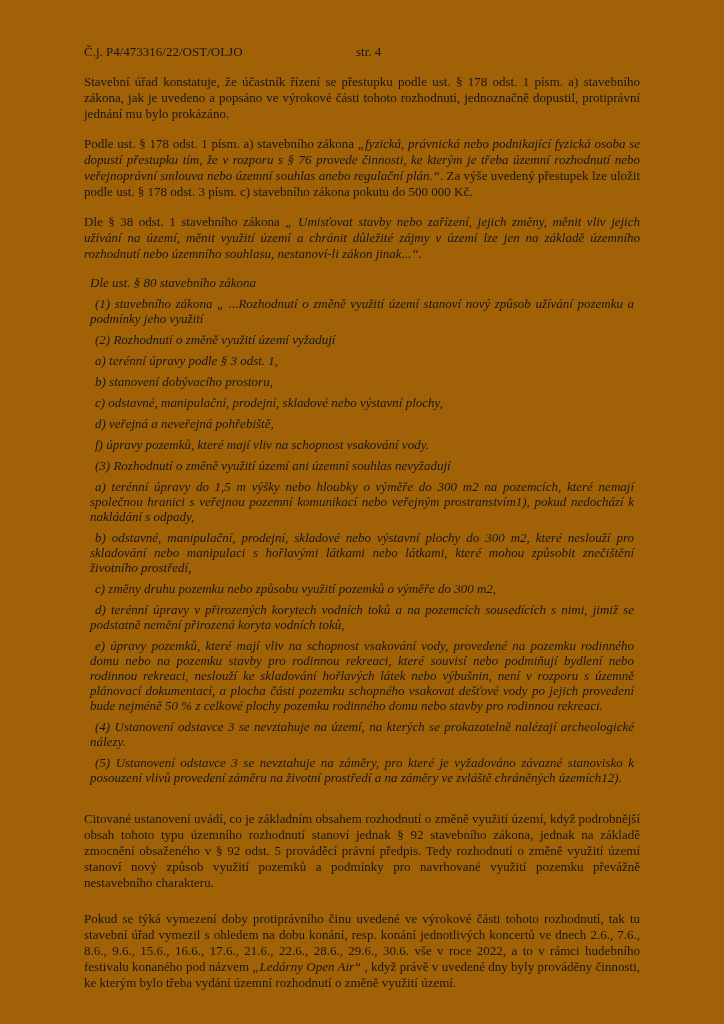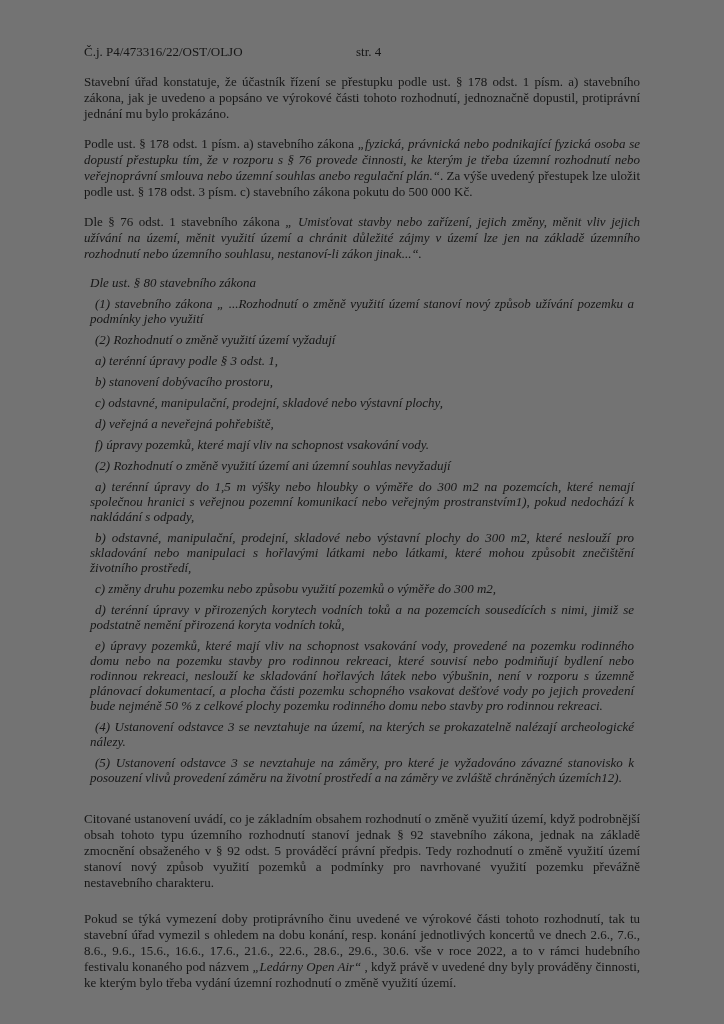--- a/index.html
+++ b/index.html
@@ -5,21 +5,21 @@
   html, body {
     margin: 0;
     padding: 0;
     background: #ffffff;
   }
   .page {
     position: relative;
     width: 724px;
     height: 1024px;
     box-sizing: border-box;
-    background: #737373;
+    background: #a16207;
     padding: 44px 84px 0 84px;
     font-family: "Liberation Serif", "DejaVu Serif", serif;
     color: #161616;
     overflow: hidden;
   }
   .doc-header {
     position: relative;
     font-size: 13px;
     line-height: 16px;
     height: 16px;
@@ -57,32 +57,32 @@
 
   <div class="doc-header">
     <span class="case-no">Č.j. P4/473316/22/OST/OLJO</span>
     <span class="page-no">str. 4</span>
   </div>
 
   <p class="para first">Stavební úřad konstatuje, že účastník řízení se přestupku podle ust. § 178 odst. 1 písm. a) stavebního zákona, jak je uvedeno a popsáno ve výrokové části tohoto rozhodnutí, jednoznačně dopustil, protiprávní jednání mu bylo prokázáno.</p>
 
   <p class="para"><span>Podle ust. § 178 odst. 1 písm. a) stavebního zákona </span><em>„fyzická, právnická nebo podnikající fyzická osoba se dopustí přestupku tím, že v rozporu s § 76 provede činnosti, ke kterým je třeba územní rozhodnutí nebo veřejnoprávní smlouva nebo územní souhlas anebo regulační plán.“</em><span>. Za výše uvedený přestupek lze uložit podle ust. § 178 odst. 3 písm. c) stavebního zákona pokutu do 500 000 Kč.</span></p>
 
-  <p class="para"><span>Dle § 76 odst. 1 stavebního zákona </span><em>„ Umisťovat stavby nebo zařízení, jejich změny, měnit vliv jejich užívání na území, měnit využití území a chránit důležité zájmy v území lze jen na základě územního rozhodnutí nebo územního souhlasu, nestanoví-li zákon jinak...“.</em></p>
+  <p class="para"><span>Dle § 38 odst. 1 stavebního zákona </span><em>„ Umisťovat stavby nebo zařízení, jejich změny, měnit vliv jejich užívání na území, měnit využití území a chránit důležité zájmy v území lze jen na základě územního rozhodnutí nebo územního souhlasu, nestanoví-li zákon jinak...“.</em></p>
 
   <div class="quote80">
     <p class="qline qhead">Dle ust. § 80  stavebního zákona</p>
     <p class="qline">(1) stavebního zákona „ ...Rozhodnutí o změně využití území stanoví nový způsob užívání pozemku a podmínky jeho využití</p>
     <p class="qline">(2) Rozhodnutí o změně využití území vyžadují</p>
     <p class="qline">a) terénní úpravy podle § 3 odst. 1,</p>
     <p class="qline">b) stanovení dobývacího prostoru,</p>
     <p class="qline">c) odstavné, manipulační, prodejní, skladové nebo výstavní plochy,</p>
     <p class="qline">d) veřejná a neveřejná pohřebiště,</p>
     <p class="qline">f) úpravy pozemků, které mají vliv na schopnost vsakování vody.</p>
-    <p class="qline">(2) Rozhodnutí o změně využití území ani územní souhlas nevyžadují</p>
+    <p class="qline">(3) Rozhodnutí o změně využití území ani územní souhlas nevyžadují</p>
     <p class="qline">a) terénní úpravy do 1,5 m výšky nebo hloubky o výměře do 300 m2 na pozemcích, které nemají společnou hranici s veřejnou pozemní komunikací nebo veřejným prostranstvím1), pokud nedochází k nakládání s odpady,</p>
     <p class="qline">b) odstavné, manipulační, prodejní, skladové nebo výstavní plochy do 300 m2, které neslouží pro skladování nebo manipulaci s hořlavými látkami nebo látkami, které mohou způsobit znečištění životního prostředí,</p>
     <p class="qline">c) změny druhu pozemku nebo způsobu využití pozemků o výměře do 300 m2,</p>
     <p class="qline">d) terénní úpravy v přirozených korytech vodních toků a na pozemcích sousedících s nimi, jimiž se podstatně nemění přirozená koryta vodních toků,</p>
     <p class="qline">e) úpravy pozemků, které mají vliv na schopnost vsakování vody, provedené na pozemku rodinného domu nebo na pozemku stavby pro rodinnou rekreaci, které souvisí nebo podmiňují bydlení nebo rodinnou rekreaci, neslouží ke skladování hořlavých látek nebo výbušnin, není v rozporu s územně plánovací dokumentací, a plocha části pozemku schopného vsakovat dešťové vody po jejich provedení bude nejméně 50 % z celkové plochy pozemku rodinného domu nebo stavby pro rodinnou rekreaci.</p>
     <p class="qline">(4) Ustanovení odstavce 3 se nevztahuje na území, na kterých se prokazatelně nalézají archeologické nálezy.</p>
     <p class="qline">(5) Ustanovení odstavce 3 se nevztahuje na záměry, pro které je vyžadováno závazné stanovisko k posouzení vlivů provedení záměru na životní prostředí a na záměry ve zvláště chráněných územích12).</p>
   </div>
 
   <p class="para after-quote">Citované ustanovení uvádí, co je základním obsahem rozhodnutí o změně využití území, když podrobnější obsah tohoto typu územního rozhodnutí stanoví jednak § 92 stavebního zákona, jednak na základě zmocnění obsaženého v § 92 odst. 5 prováděcí právní předpis. Tedy rozhodnutí o změně využití území stanoví nový způsob využití pozemků a podmínky pro navrhované využití pozemku převážně nestavebního charakteru.</p>

